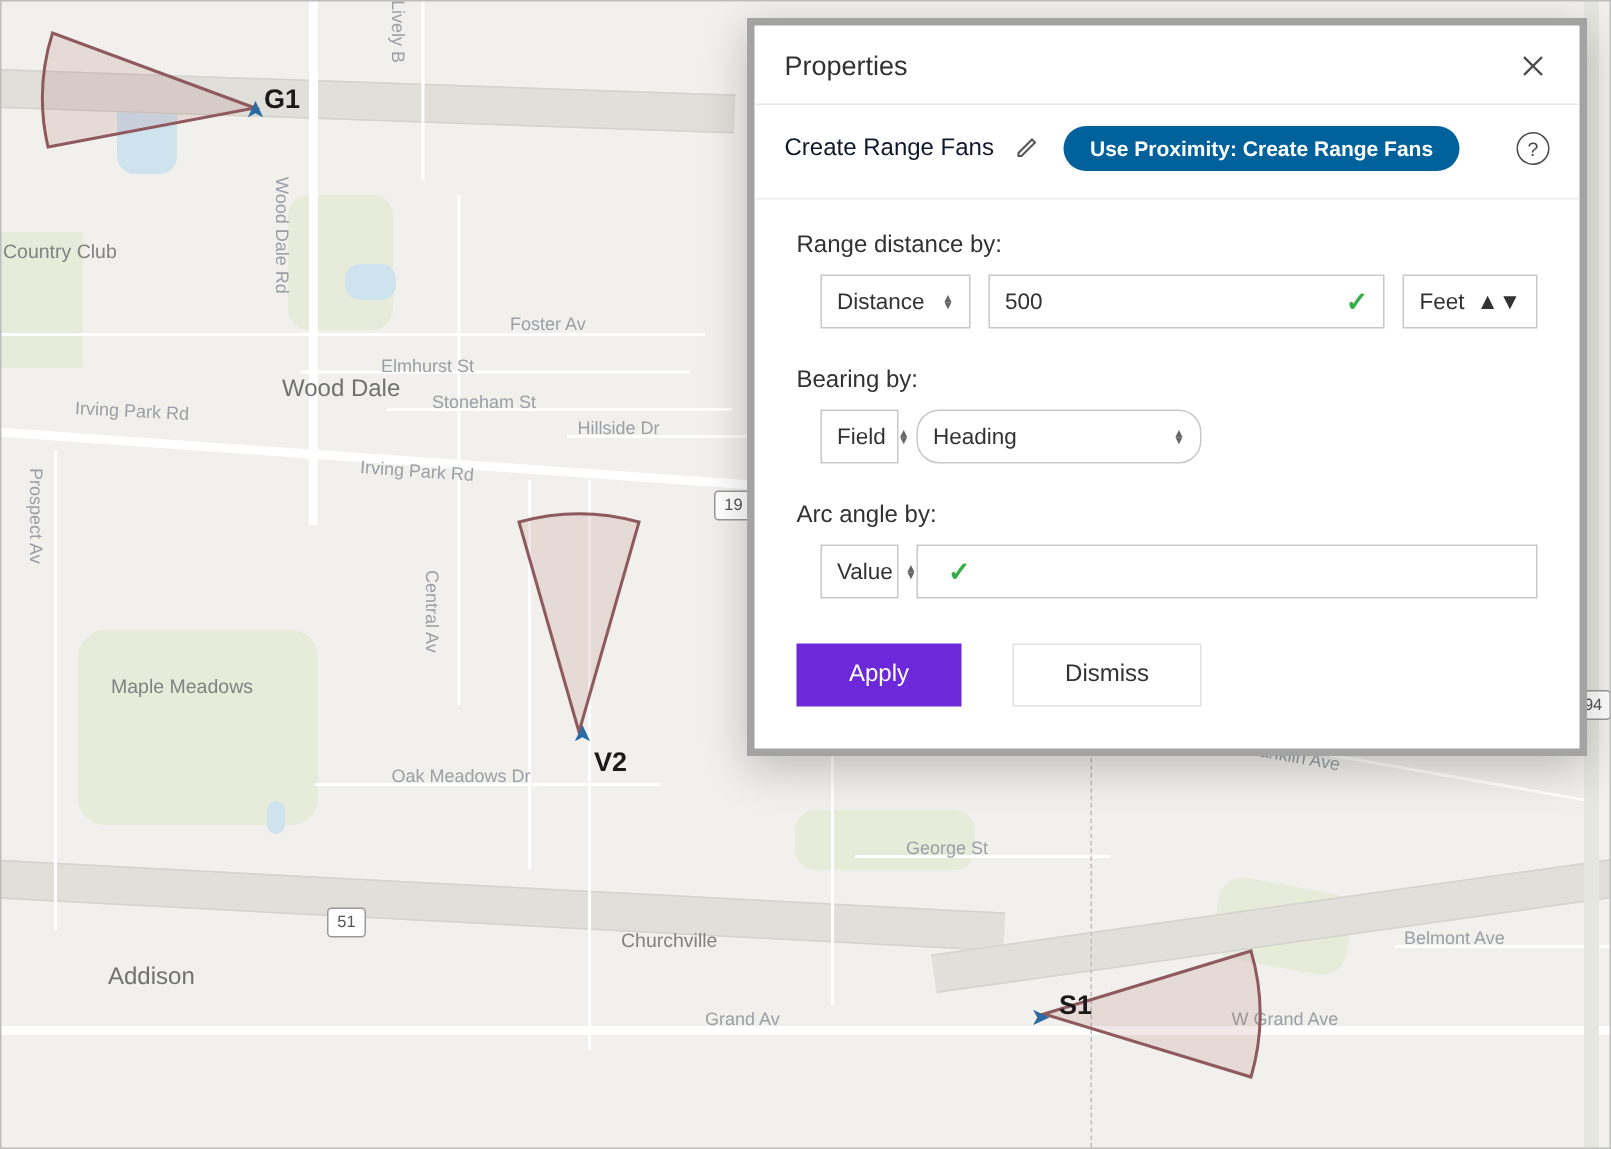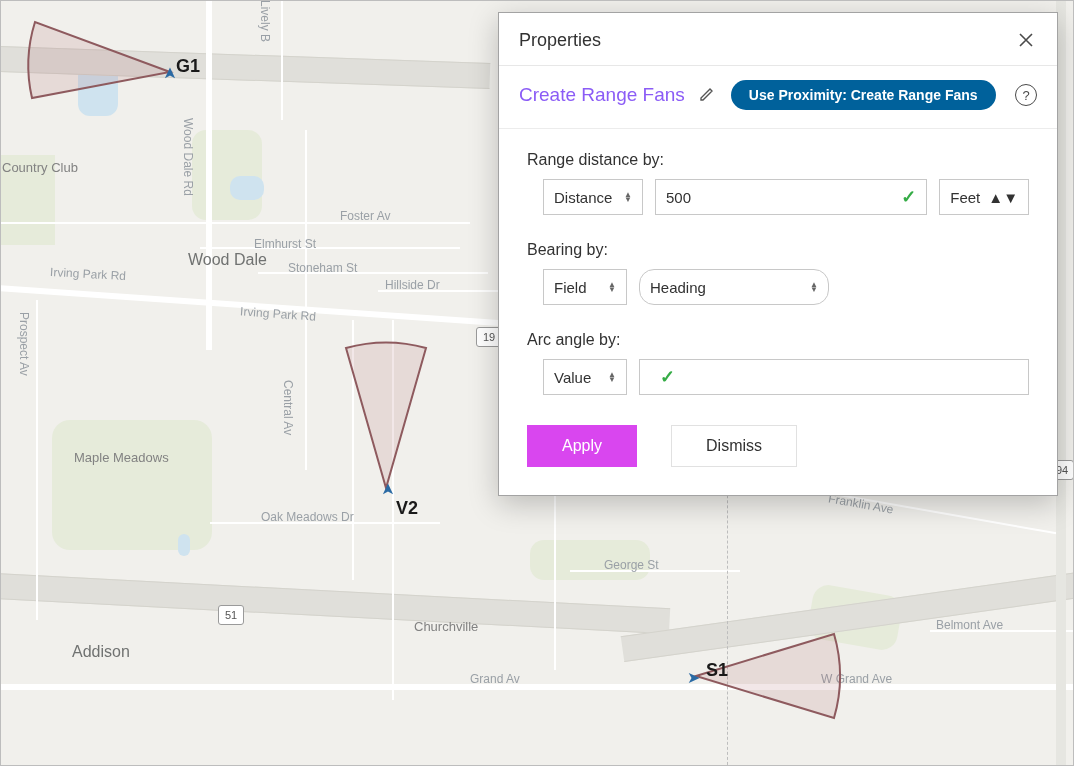--- a/index.html
+++ b/index.html
@@ -58,39 +58,39 @@
   }
   .vehicle-label {
     position:absolute; font-weight:700; font-size:18px; color:#1a1a1a;
     transform:translate(6px,-6px);
   }
 
   
   .panel {
     position:absolute; left:498px; top:12px; width:560px;
     background:#fff;
-    border:1px solid #a3a3a3;
+    border:5px solid #a3a3a3;
     box-shadow:0 8px 28px rgba(0,0,0,.22);
   }
   .panel-head {
     display:flex; align-items:center; justify-content:space-between;
     padding:16px 20px 14px 20px;
     border-bottom:1px solid #e7e7e7;
   }
   .panel-title { font-size:18px; color:#323232; }
   .close-btn {
     width:22px; height:22px; display:flex; align-items:center; justify-content:center;
     cursor:pointer; color:#4a4a4a;
   }
   .panel-subhead {
     display:flex; align-items:center; gap:14px;
     padding:14px 20px 18px 20px;
     border-bottom:1px solid #ececec;
   }
-  .mode-label { font-size:19px; color:#8b5cf6; }
+  .mode-label { font-size:16px; color:#0f172a; }
   .pencil { width:18px; height:18px; color:#555; }
   .pill {
     background:#00619b; color:#fff; border-radius:18px;
     padding:7px 18px; font-size:14px; font-weight:600;
     cursor:pointer;
   }
   .help-btn {
     margin-left:auto; width:22px; height:22px;
     border:1.5px solid #4a4a4a; border-radius:50%;
     display:flex; align-items:center; justify-content:center;
@@ -109,30 +109,30 @@
     height:36px;
   }
   .select { gap:8px; cursor:pointer; }
   .select .updown { margin-left:auto; display:flex; flex-direction:column; line-height:5px; font-size:8px; color:#666; }
   .text-input { flex:1; min-width:0; justify-content:space-between; }
   .text-input .val { flex:1; }
   .check { color:#35ac46; font-size:18px; font-weight:700; padding-left:10px; }
   .unit-sel { gap:8px; cursor:pointer; min-width:66px; }
 
   .w-100 { width:100px; }
-  .w-70  { width:84px;  }
+  .w-70  { width:52px;  }
   .w-190 { width:190px;border-radius:15px; }
 
   .btn-row { display:flex; gap:14px; }
   .btn {
     height:42px; padding:0 34px; font-size:16px;
     display:flex; align-items:center; justify-content:center;
     cursor:pointer; border:1px solid transparent;
   }
-  .btn.apply { background:#d946ef; color:#fff; }
+  .btn.apply { background:#6d28d9; color:#fff; }
   .btn.dismiss { background:#fff; color:#323232; border-color:#e1e1e1;margin-left:20px; }
 
   .frame-border { position:absolute; inset:0; border:1px solid #bdbdbd; pointer-events:none; }
 </style>
 </head>
 <body>
 
 <div class="map">
 
   <div class="park" style="left:52px; top:420px; width:160px; height:130px; border-radius:18px;"></div>

